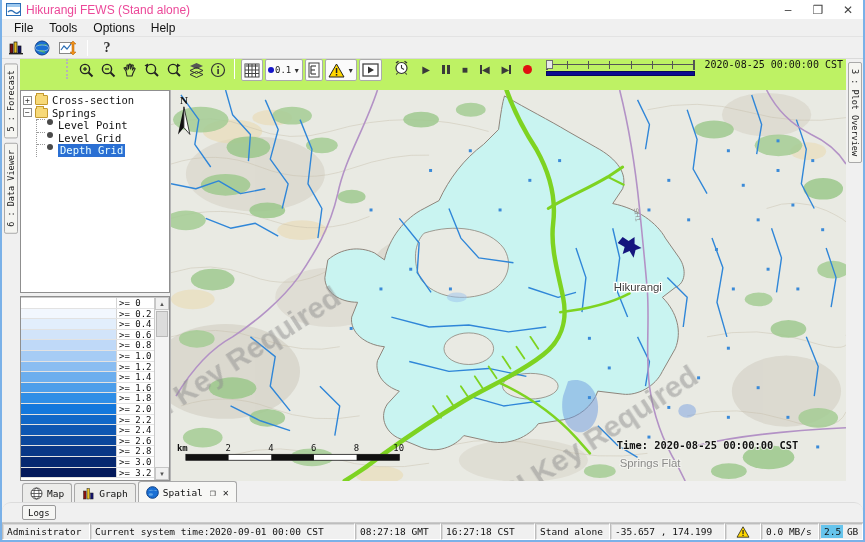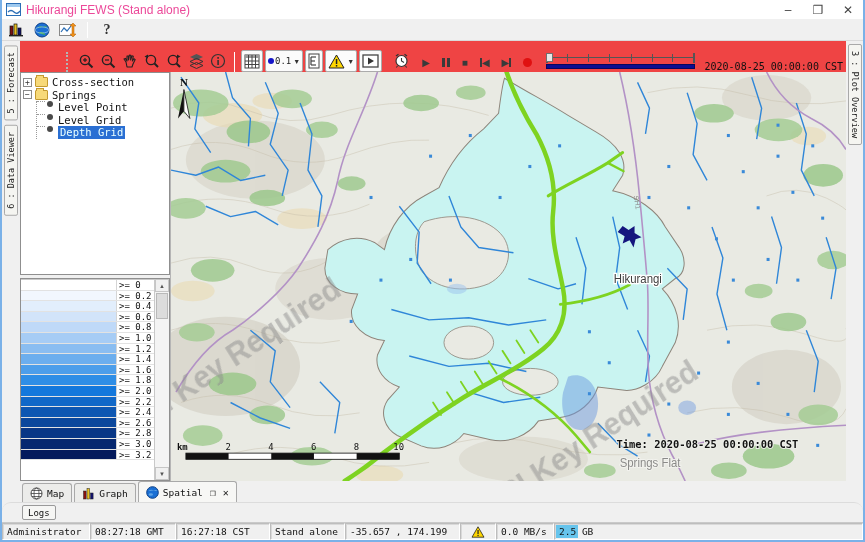--- a/index.html
+++ b/index.html
@@ -27,21 +27,21 @@
   
   .content { flex:1 1 auto; display:flex; min-height:0; }
   .vtab-strip { width:18px; background:#f0f0f0; display:flex; flex-direction:column; align-items:center; padding-top:4px; gap:5px; flex:0 0 auto; }
   .vtab { writing-mode:vertical-rl; transform:rotate(180deg); background:#f5f5f1; border:1px solid #a9a9a9; border-radius:2px; font-family:"DejaVu Sans Mono", monospace; font-size:8.5px; color:#222; padding:6px 1px; }
   .vtab-strip-r { width:17px; background:#f0f0f0; display:flex; flex-direction:column; align-items:center; padding-top:3px; flex:0 0 auto; }
   .vtab-r { writing-mode:vertical-rl; background:#f5f5f1; border:1px solid #a9a9a9; border-radius:2px; font-family:"DejaVu Sans Mono", monospace; font-size:8.5px; color:#222; padding:6px 1px; }
 
   .main-col { flex:1 1 auto; display:flex; flex-direction:column; min-width:0; }
 
   
-  .maptb { height:31px; background:#ef4444; display:flex; align-items:flex-end; padding-left:46px; flex:0 0 auto; }
+  .maptb { height:31px; background:#bef264; display:flex; align-items:flex-start; padding-left:46px; flex:0 0 auto; }
   .grip { width:3px; height:20px; border-left:2px dotted #b5b5b5; margin-right:6px; }
   .mt-btn { width:22px; height:22px; display:flex; align-items:center; justify-content:center; }
   .mt-box { height:22px; border:1px solid #ababab; background:#fbfbfb; border-radius:2px; display:flex; align-items:center; padding:0 2px; margin:0 1px; }
   .mt-sep { width:1px; height:20px; background:#c0c0c0; border-right:1px solid #fff; margin:0 5px; }
   .caret { font-size:7px; color:#333; margin-left:2px; }
   .thr-txt { font-family:"DejaVu Sans Mono", monospace; font-size:9px; color:#222; }
   .dot-blue { width:6px; height:6px; border-radius:50%; background:#1414c8; margin-right:1px; }
   .trans { display:flex; align-items:center; gap:12px; margin-left:10px; color:#3a3a3a; }
   .tr-glyph { font-size:10px; color:#3a3a3a; }
   .pause-bars { display:flex; gap:2px; }
@@ -120,20 +120,26 @@
       <path d="M2,9 Q5,6 8,9 T14,8" stroke="#2a6db5" fill="none" stroke-width="1.3"></path>
     </svg>
     <span class="title-text">Hikurangi FEWS  (Stand alone)</span>
     <div class="win-controls">
       <div class="win-btn">–</div>
       <div class="win-btn">❐</div>
       <div class="win-btn">✕</div>
     </div>
   </div>
 
+  <div class="menubar">
+    <span class="menu-item">File</span>
+    <span class="menu-item">Tools</span>
+    <span class="menu-item">Options</span>
+    <span class="menu-item">Help</span>
+  </div>
 
   <div class="toolbar1">
     <div class="tb-icon">
       <svg width="16" height="15" viewBox="0 0 16 15">
         <rect x="2" y="4" width="3" height="9" fill="#7a1010" stroke="#111" stroke-width="0.7"></rect>
         <rect x="6" y="2" width="3" height="11" fill="#e8c020" stroke="#111" stroke-width="0.7"></rect>
         <rect x="10" y="6" width="3" height="7" fill="#12126e" stroke="#111" stroke-width="0.7"></rect>
         <rect x="1" y="13" width="14" height="1.4" fill="#222"></rect>
       </svg>
     </div>
@@ -664,20 +670,21 @@
       <span class="btab-ctl btab-x">✕</span>
     </div>
   </div>
 
   <div class="logsrow">
     <div class="logs-btn">Logs</div>
   </div>
 
   <div class="statusbar">
     <div class="st-seg" style="width:88px">Administrator</div>
+    <div class="st-seg" style="width:265px">Current system time:2020-09-01 00:00 CST</div>
     <div class="st-seg" style="width:86px">08:27:18 GMT</div>
     <div class="st-seg" style="width:94px">16:27:18 CST</div>
     <div class="st-seg" style="width:75px">Stand alone</div>
     <div class="st-seg" style="width:115px">-35.657 , 174.199</div>
     <div class="st-seg" style="width:36px; justify-content:center">
       <svg width="14" height="12" viewBox="0 0 17 15">
           <path d="M8.5,1 L16,14 L1,14 Z" fill="#ffd700" stroke="#222"></path>
           <rect x="7.8" y="5" width="1.5" height="5" fill="#222"></rect>
           <rect x="7.8" y="11" width="1.5" height="1.6" fill="#222"></rect>
         </svg>

